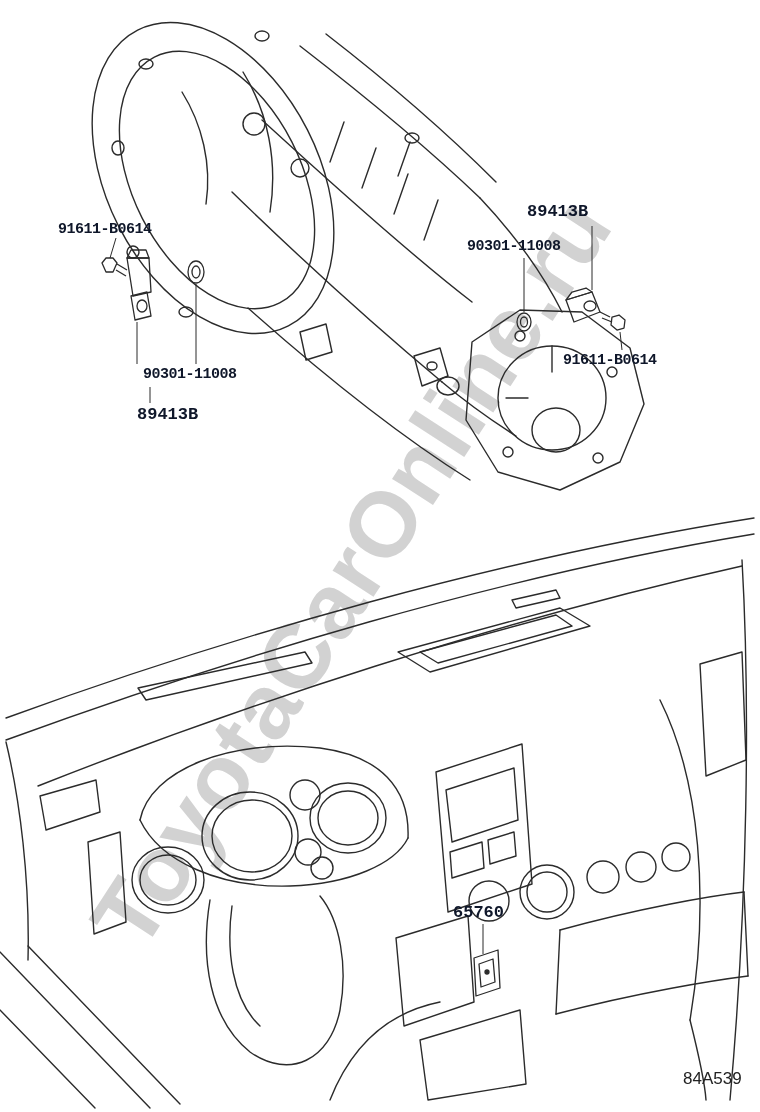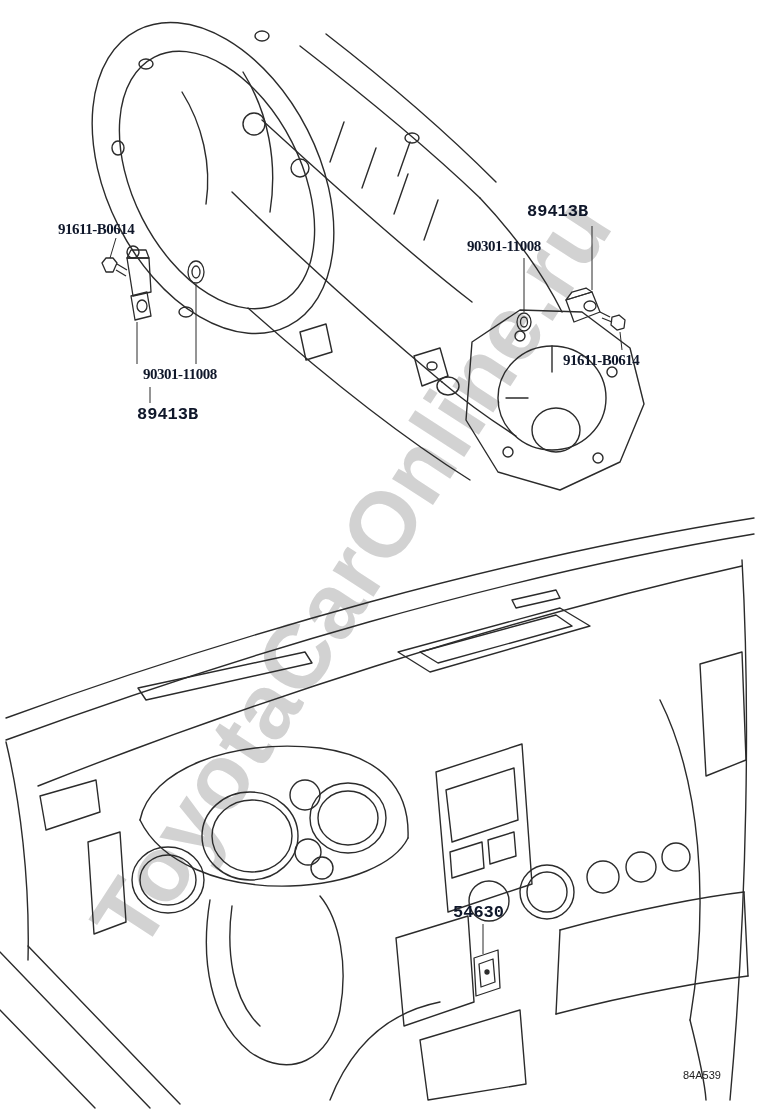--- a/index.html
+++ b/index.html
@@ -6,25 +6,25 @@
   body{
     width:760px;height:1112px;position:relative;background:#ffffff;
     overflow:hidden;font-family:"Liberation Sans",sans-serif;
   }
   .stage{position:absolute;inset:0;}
   svg{position:absolute;left:0;top:0;}
   .label{
     position:absolute;font-family:"Liberation Mono",monospace;
     font-weight:700;color:#0f172a;white-space:nowrap;letter-spacing:-0.5px;
   }
-  .lbl-15{font-size:15px;font-family:Liberation Serif, serif;}
+  .lbl-15{font-size:15px;}
   .lbl-17{font-size:17px;letter-spacing:0;}
   .code{
     position:absolute;font-family:"Liberation Sans",sans-serif;
-    font-size:11px;color:#222;
+    font-size:17px;color:#222;
   }
   .wm{
     fill:#c7c7c7;opacity:0.8;font-family:"Liberation Sans",sans-serif;
     font-weight:700;font-size:92px;letter-spacing:1px;
   }
 </style>
 </head>
 <body>
 
 <div class="stage">
@@ -206,17 +206,17 @@
   <div class="label lbl-17" style="left:527px;top:202px;">89413B</div>
 
   <div class="label lbl-15" style="left:467px;top:238px;">90301-11008</div>
 
   <div class="label lbl-15" style="left:563px;top:352px;">91611-B0614</div>
 
   <div class="label lbl-15" style="left:143px;top:366px;">90301-11008</div>
 
   <div class="label lbl-17" style="left:137px;top:405px;">89413B</div>
 
-  <div class="label lbl-17" style="left:453px;top:903px;">54630</div>
+  <div class="label lbl-17" style="left:453px;top:903px;">65760</div>
 
   <div class="code" style="left:683px;top:1069px;">84A539</div>
 
 </div>
 
 </body></html>

